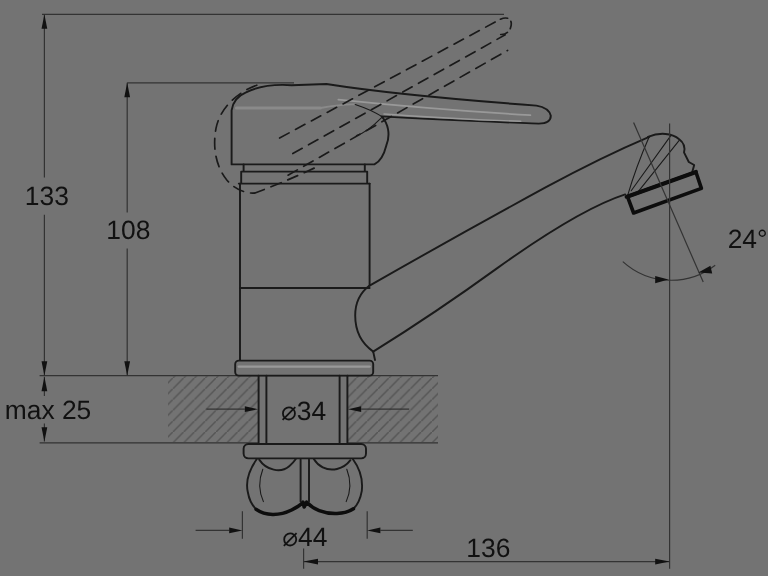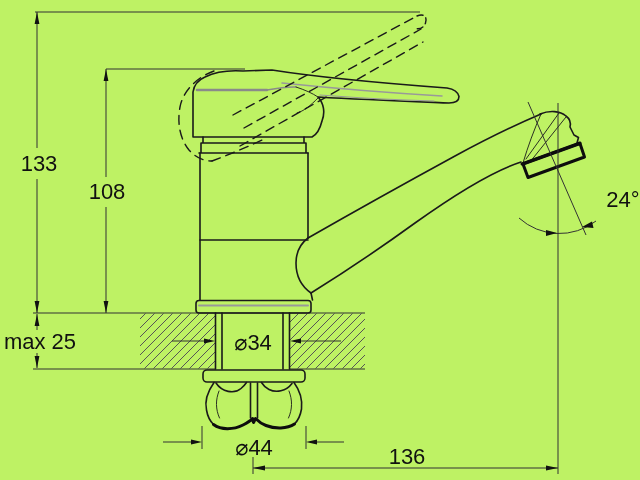--- a/index.html
+++ b/index.html
@@ -1,17 +1,17 @@
 <!DOCTYPE html>
 <html><head>
 <meta charset="utf-8">
 <style>
   html,body{margin:0;padding:0;background:#fff;}
   .canvas{
-    position:relative;width:640px;height:480px;background:#bef264;overflow:hidden;
+    position:relative;width:640px;height:480px;background:#737373;overflow:hidden;
     font-family:"Liberation Sans","DejaVu Sans",sans-serif;
   }
   svg{display:block;}
   .dim-text{
     font-family:"Liberation Sans","DejaVu Sans",sans-serif;
     font-size:22px;fill:#111111;
   }
   .thin{stroke:#333333;stroke-width:1;fill:none;}
   .obj{stroke:#1a1a1a;stroke-width:1.6;fill:none;stroke-linecap:round;stroke-linejoin:round;}
   .obj-thin{stroke:#1a1a1a;stroke-width:0.9;fill:none;stroke-linecap:round;}

